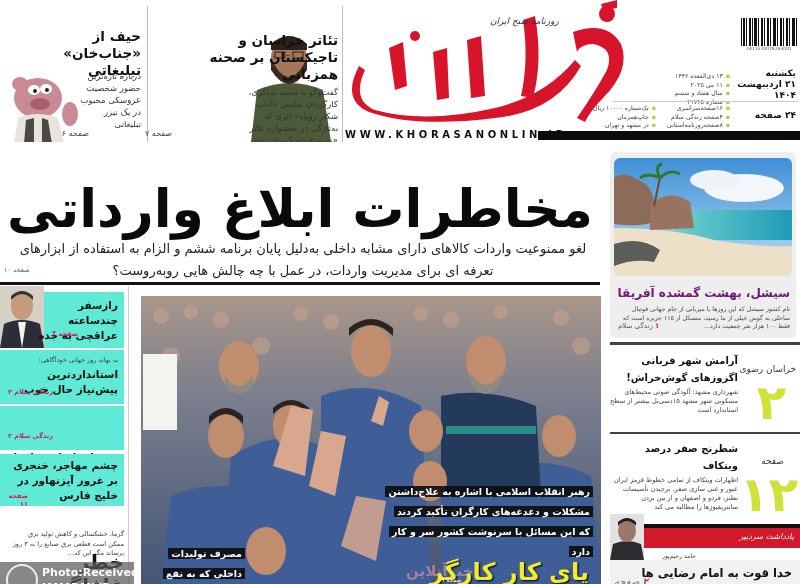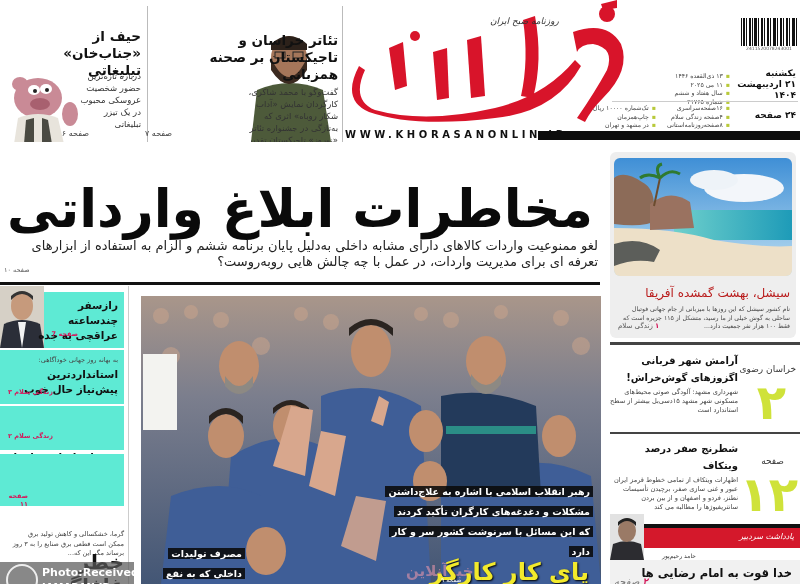--- a/index.html
+++ b/index.html
@@ -37,29 +37,29 @@
   .meta-list { font-size: 6.2px; line-height: 8.5px; color: #444; list-style: none; }
   .meta-list li::before { content: "\25AA"; color: #b8c93a; margin-left: 3px; }
   #meta-date { right: 70px; top: 72px; width: 70px; }
   #meta-pages { right: 70px; top: 104px; width: 70px; }
   #meta-price { right: 144px; top: 104px; width: 66px; }
   #meta-divider { left: 612px; top: 101px; width: 186px; height: 1px; background: #ccc; }
 
   
   #headline { left: 0; top: 176px; width: 600px; height: 68px; font-family: "DejaVu Sans", sans-serif;
     font-weight: bold; font-size: 52px; line-height: 66px; text-align: center; color: #0a0a0a; letter-spacing: -1px; }
-  #headline-sub { left: 8px; top: 238px; width: 590px; font-size: 13px; line-height: 16px; color: #222; }
+  #headline-sub { left: 8px; top: 238px; width: 590px; font-size: 13px; line-height: 22px; color: #222; text-align: center; }
   #headline-page { left: 4px; top: 266px; font-size: 6.5px; color: #555; }
   #headline-rule { left: 0; top: 282px; width: 600px; height: 3px; background: #111; }
 
   
   #right-col { left: 604px; top: 148px; width: 196px; height: 436px; }
   #seychelles-card { left: 6px; top: 4px; width: 186px; height: 186px; background: #eee; border-radius: 6px; overflow: hidden; }
   #beach-img { position: absolute; left: 4px; top: 6px; width: 178px; height: 118px; border-radius: 6px; overflow: hidden; }
-  #seychelles-title { position: absolute; right: 6px; top: 134px; font-weight: normal; font-size: 12px; color: #b91c1c; }
+  #seychelles-title { position: absolute; right: 6px; top: 134px; font-weight: bold; font-size: 12px; color: #701a75; }
   #seychelles-text { position: absolute; right: 6px; top: 153px; width: 176px; font-size: 6.2px; line-height: 8.6px; color: #444; }
   #seychelles-page { position: absolute; left: 8px; top: 170px; font-size: 7px; color: #555; }
   #seychelles-page b { color: #d4195b; }
 
   .rc-rule { position: absolute; left: 6px; width: 190px; height: 3px; background: #444; }
   .story-num { position: absolute; font-size: 48px; font-weight: bold; color: #cfe23a; line-height: 48px; }
   .story-cat { position: absolute; font-size: 9px; color: #333; }
   .story-title { position: absolute; font-weight: bold; font-size: 10px; line-height: 17px; color: #111; }
   .story-text { position: absolute; font-size: 6.6px; line-height: 9px; color: #444; }
 
@@ -232,20 +232,21 @@
     <div class="lc-title rtl" style="top:17px;width:112px;">استاندارد‌ترین پیش‌نیاز حال خوب</div>
     <div class="lc-page rtl" style="left:8px;top:38px;"><b>زندگی سلام ۳</b></div>
   </div>
 
   <div class="lc-card" style="top:120px;height:44px;">
     <div class="lc-title rtl" style="top:4px;width:112px;margin-top:40px;">هندوانه ایرانی واقعا مسئله‌ساز است؟</div>
     <div class="lc-page rtl" style="left:8px;top:26px;"><b>زندگی سلام ۲</b></div>
   </div>
 
   <div class="lc-card" style="top:168px;height:52px;">
+    <div class="lc-title rtl" style="top:4px;width:112px;">چشم مهاجر، خنجری بر غرور آیزنهاور در خلیج فارس</div>
     <div class="lc-page rtl" style="right:96px;top:38px;"><b>صفحه ۱۱</b></div>
   </div>
 
   <div id="lc-text" class="rtl">گرما، خشکسالی و کاهش تولید برق ممکن است قطعی برق صنایع را به ۳ روز برساند مگر این که...</div>
   <div id="lc-big" class="rtl">خطر غافلگیری برقی</div>
 
   <div id="watermark">
     <div id="wm-logo"></div>
     <div id="wm-text1">Photo:Received</div>
     <div id="wm-text2">JAMARAN.IR</div>

